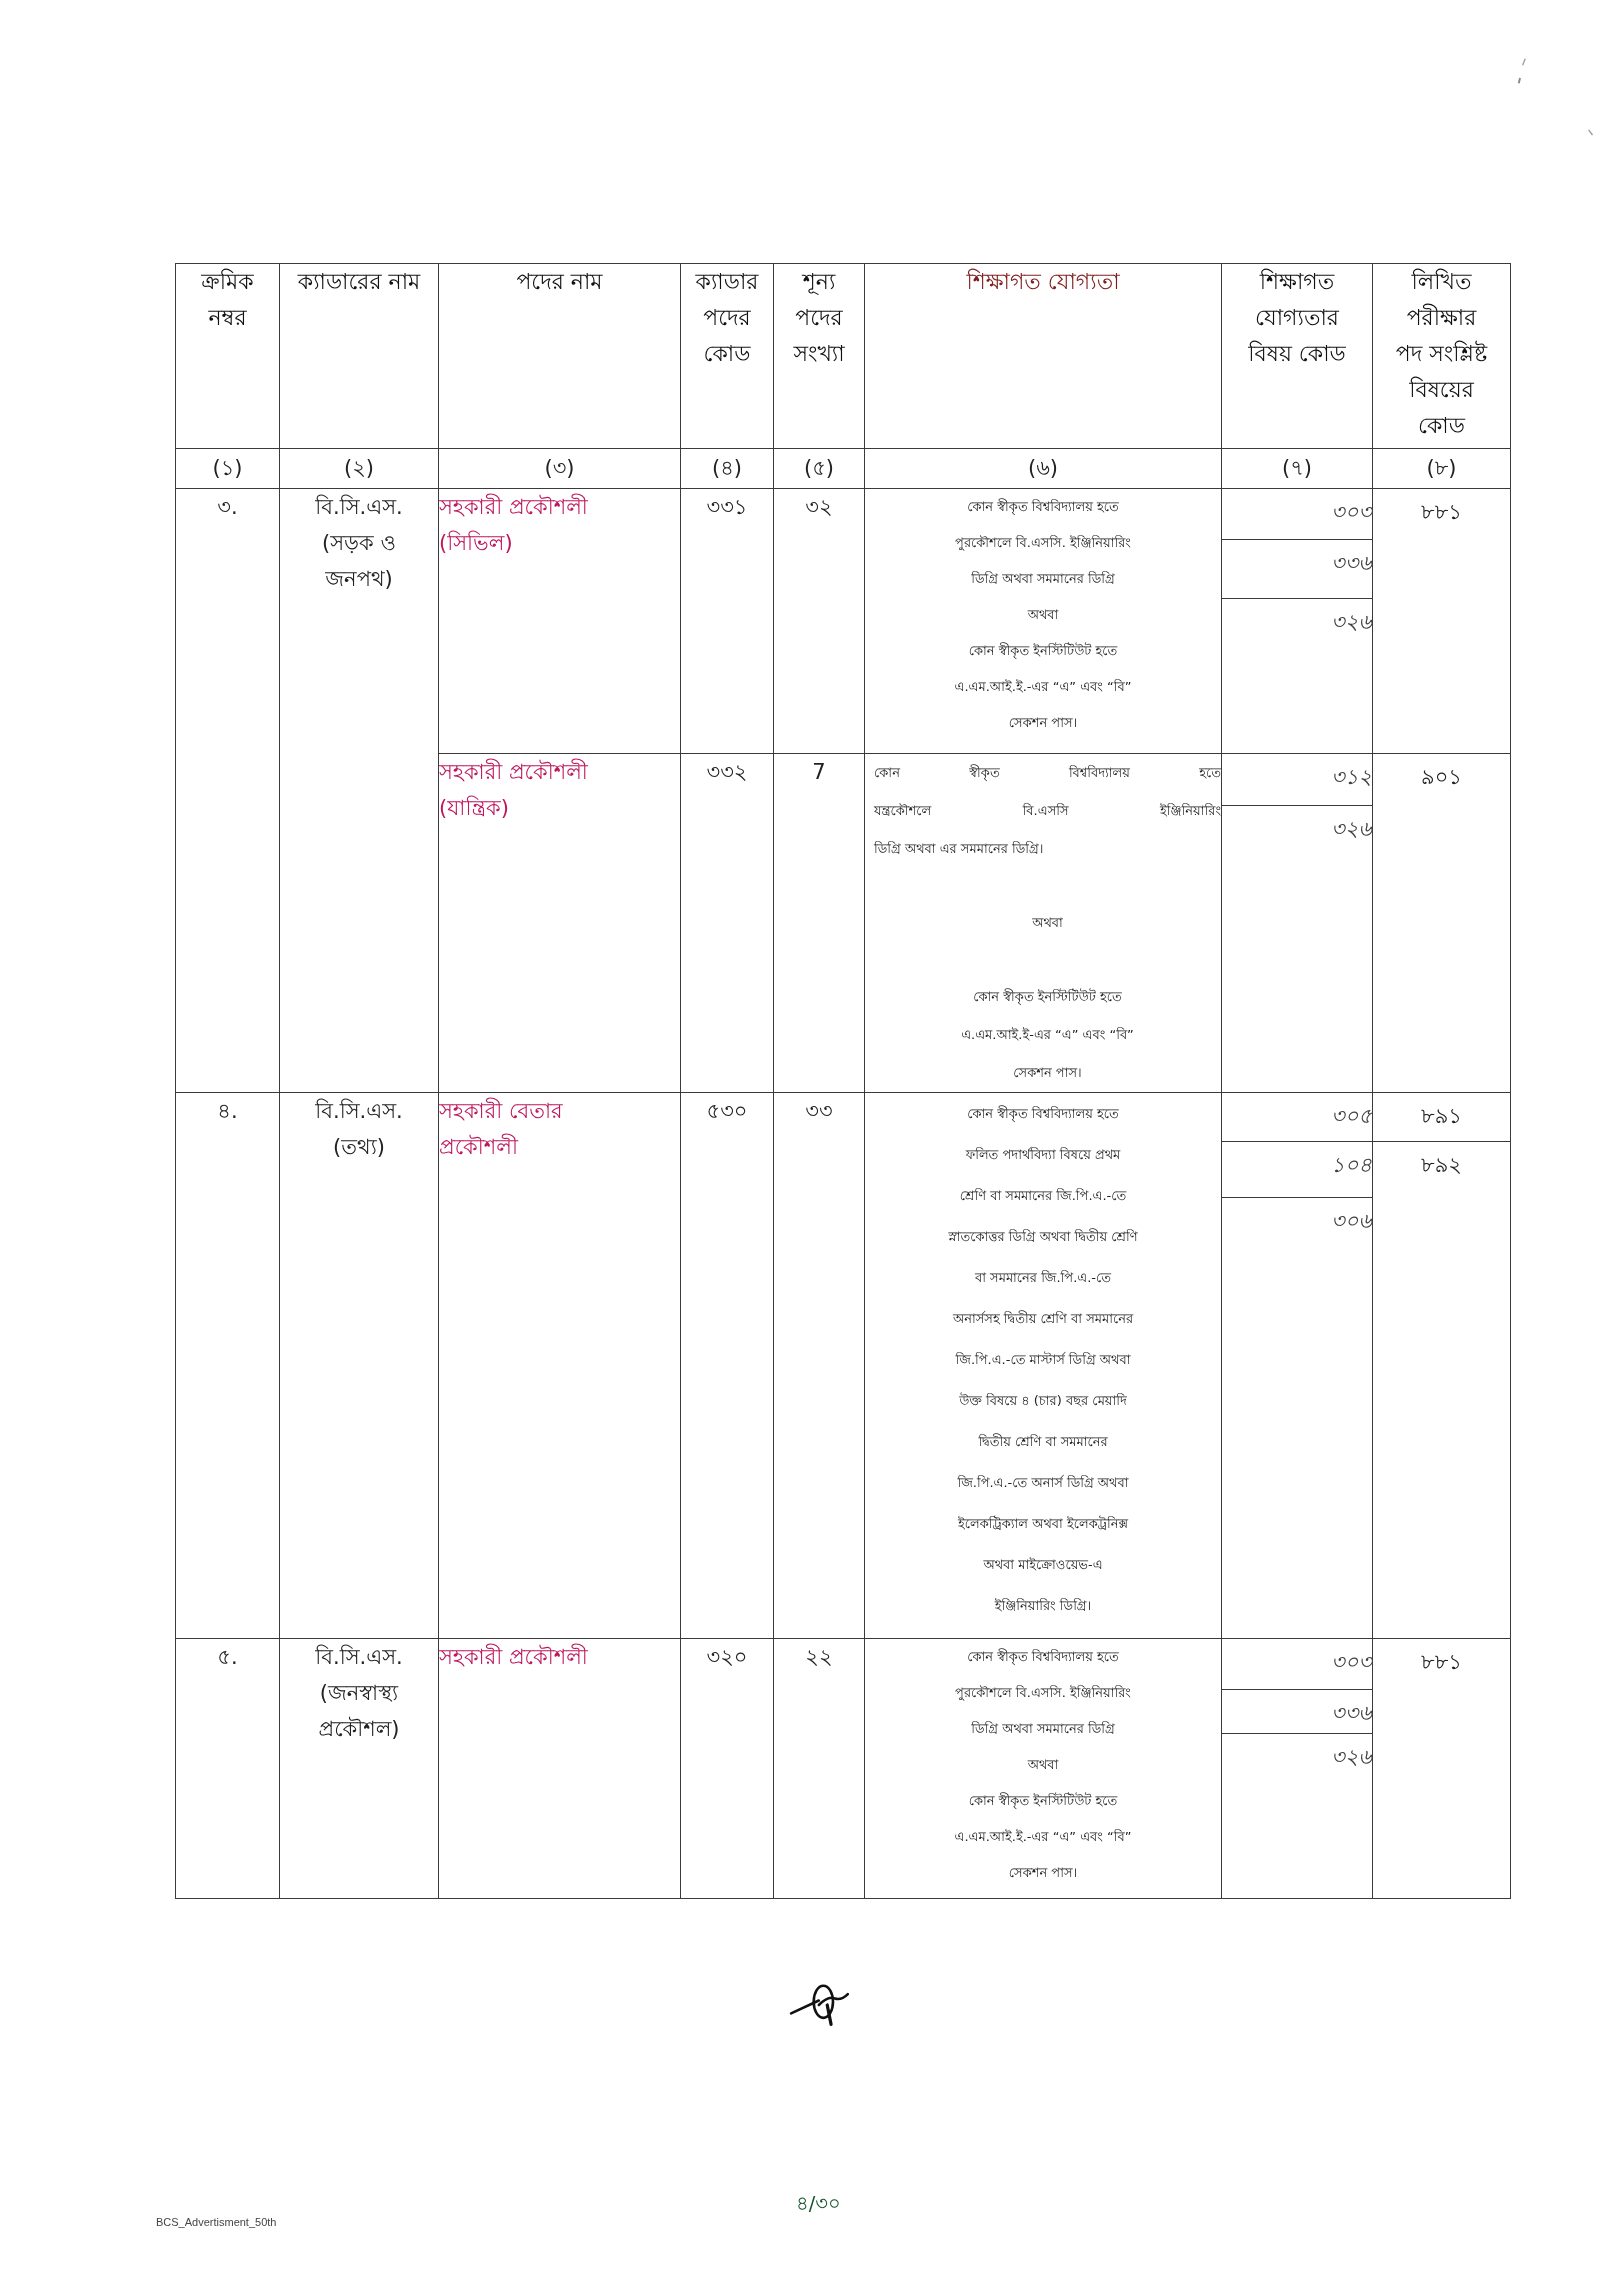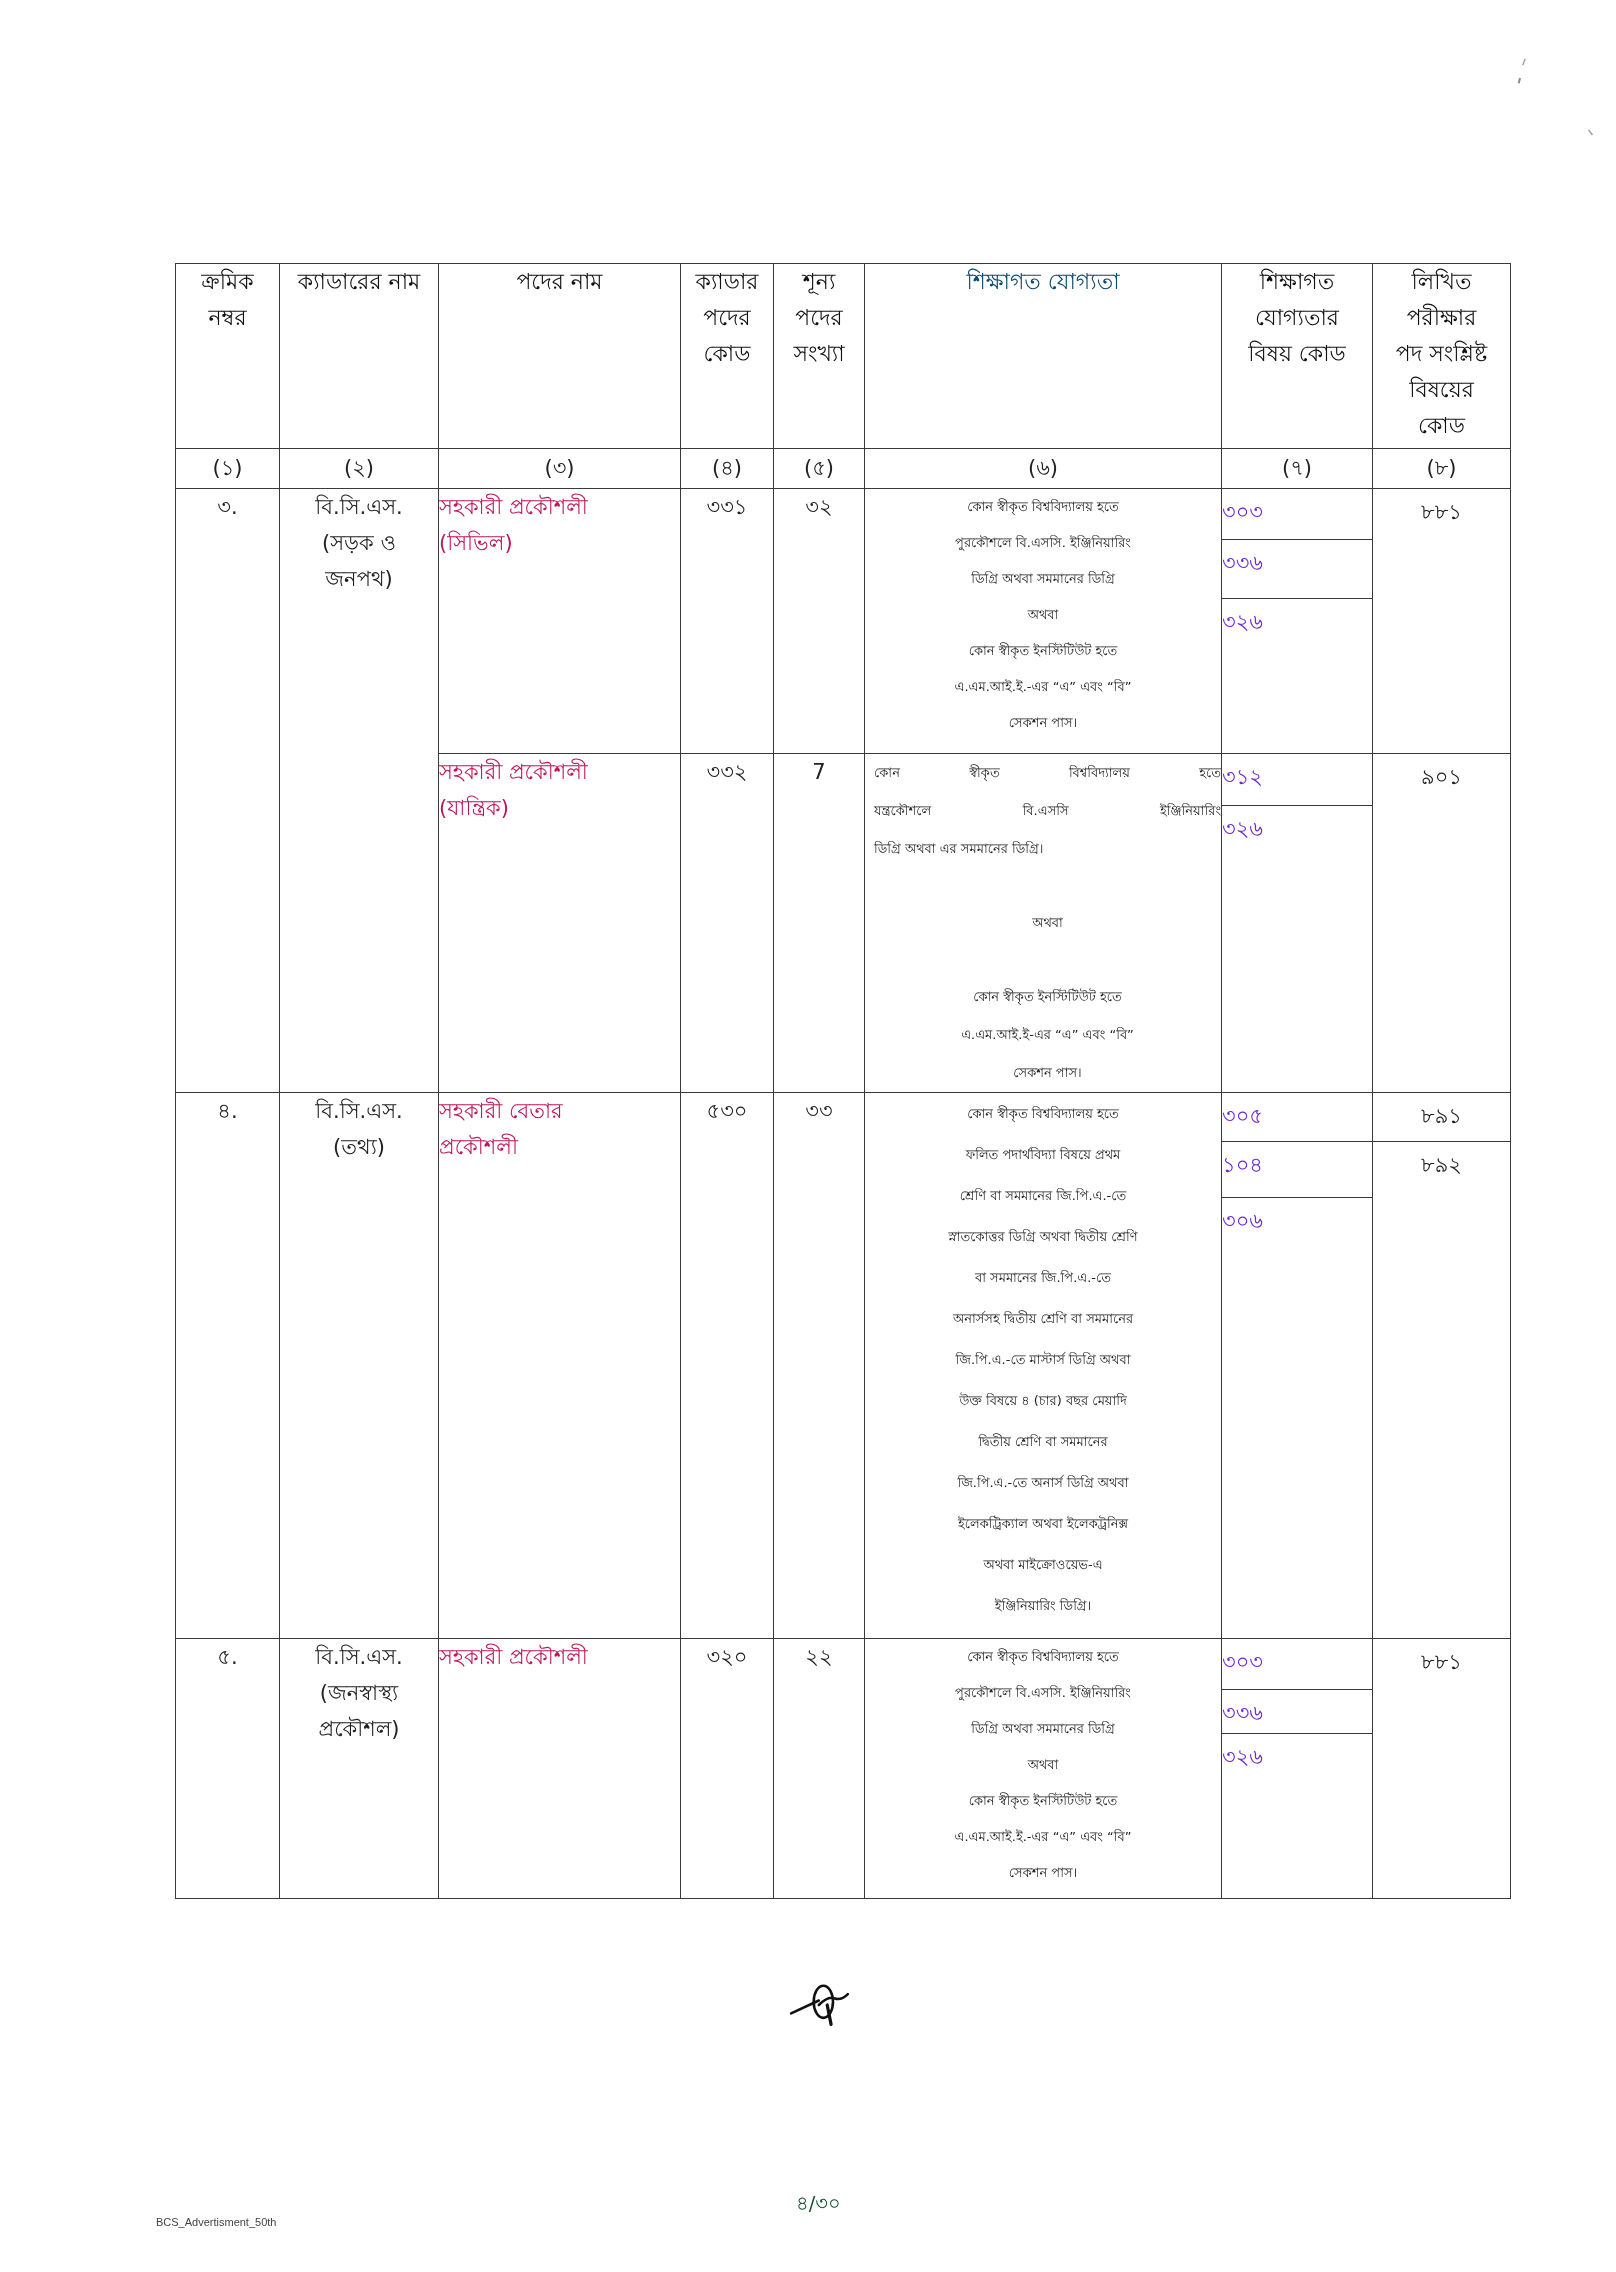--- a/index.html
+++ b/index.html
@@ -12,31 +12,31 @@
   .specks { position: absolute; left: 1495px; top: 52px; width: 97px; height: 91px; }
   table.main {
     position: absolute; left: 159px; top: 263px; width: 1335px;
     border-collapse: collapse; table-layout: fixed;
   }
   table.main td, table.main th {
     border: 1.3px solid #3a3a3a; vertical-align: top; padding: 0;
     font-weight: normal;
   }
   th.hd { font-weight: bold; font-size: 22px; line-height: 36px; padding-top: 3.9px; text-align: center; color: #111; }
-  th.hd-light { font-weight: normal; color: #0c4a6e; }
+  th.hd-light { font-weight: normal; color: #7f1d1d; }
   tr.hdr { height: 185px; }
   tr.nums td { height: 39px; text-align: center; font-size: 21px; line-height: 39px; color: #222; }
   td.c { text-align: center; font-size: 21px; line-height: 36px; padding-top: 5.2px; color: #222; }
   td.l { text-align: left; font-size: 21px; line-height: 36px; padding: 5.2px 0 0 11.7px; color: #be185d; }
   td.qual { text-align: center; font-size: 13px; line-height: 36px; padding: 3.9px 6.5px 0 6.5px; color: #222; }
   td.qual.wide { line-height: 38px; }
   td.qual .just { text-align: justify; text-align-last: justify; }
   td.qual .gap { height: 36px; }
   td.codes { padding: 0; }
-  .code-cell { text-align: left; font-size: 21px; line-height: 36px; padding-top: 5.2px; border-bottom: 1.3px solid #3a3a3a; color: #6d28d9; box-sizing: border-box; }
+  .code-cell { text-align: right; font-size: 21px; line-height: 36px; padding-top: 5.2px; border-bottom: 1.3px solid #3a3a3a; color: #404040; box-sizing: border-box; font-style: italic; }
   .code-cell.last { border-bottom: none; }
   td.written { padding: 0; }
   .wr-cell { text-align: center; font-size: 21px; line-height: 36px; padding-top: 5.2px; box-sizing: border-box; color: #222; }
   .wr-cell.bord { border-bottom: 1.3px solid #3a3a3a; }
   .signature { position: absolute; left: 767px; top: 1976px; width: 91px; height: 58px; }
   .page-num { position: absolute; left: 780px; top: 2189px; font-size: 19.5px; color: #14532d; }
   .footer-file { position: absolute; left: 140px; top: 2216px; font-size: 11px; color: #444; font-family: "Liberation Sans", sans-serif; }
 </style>
 </head>
 <body>

